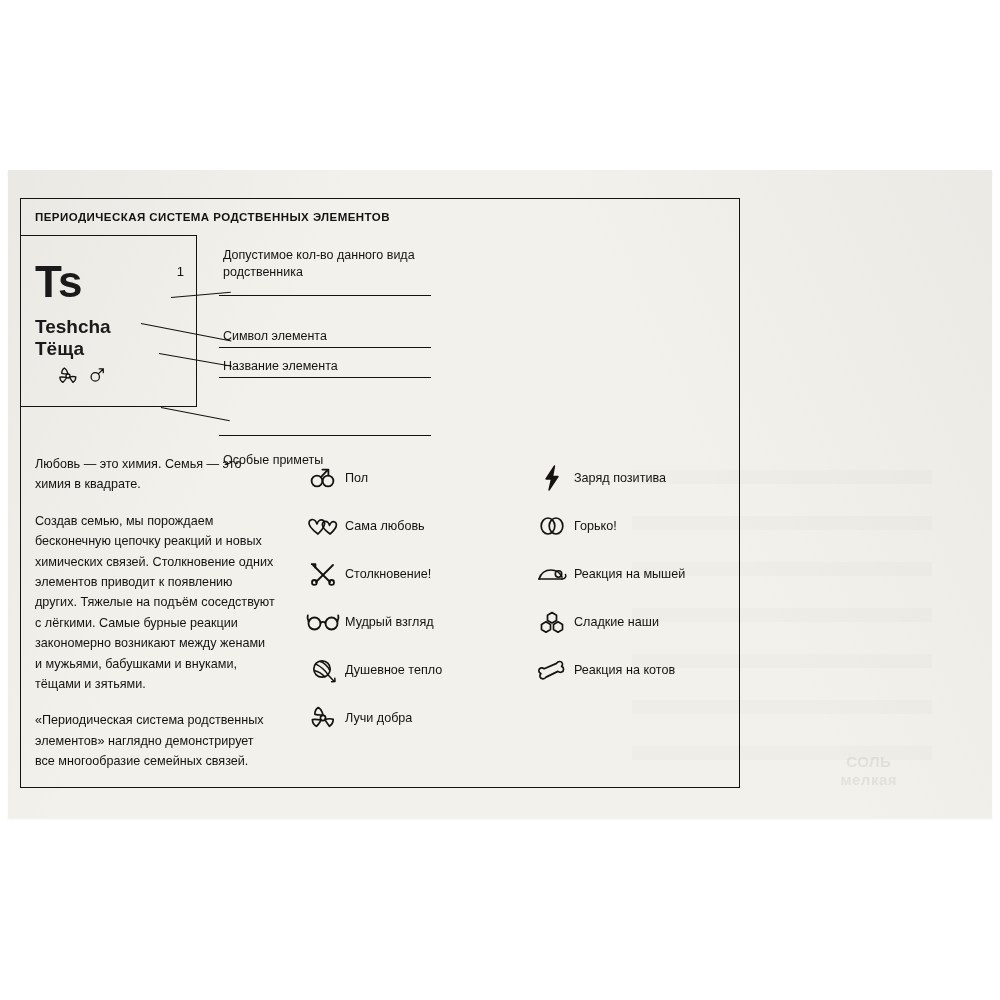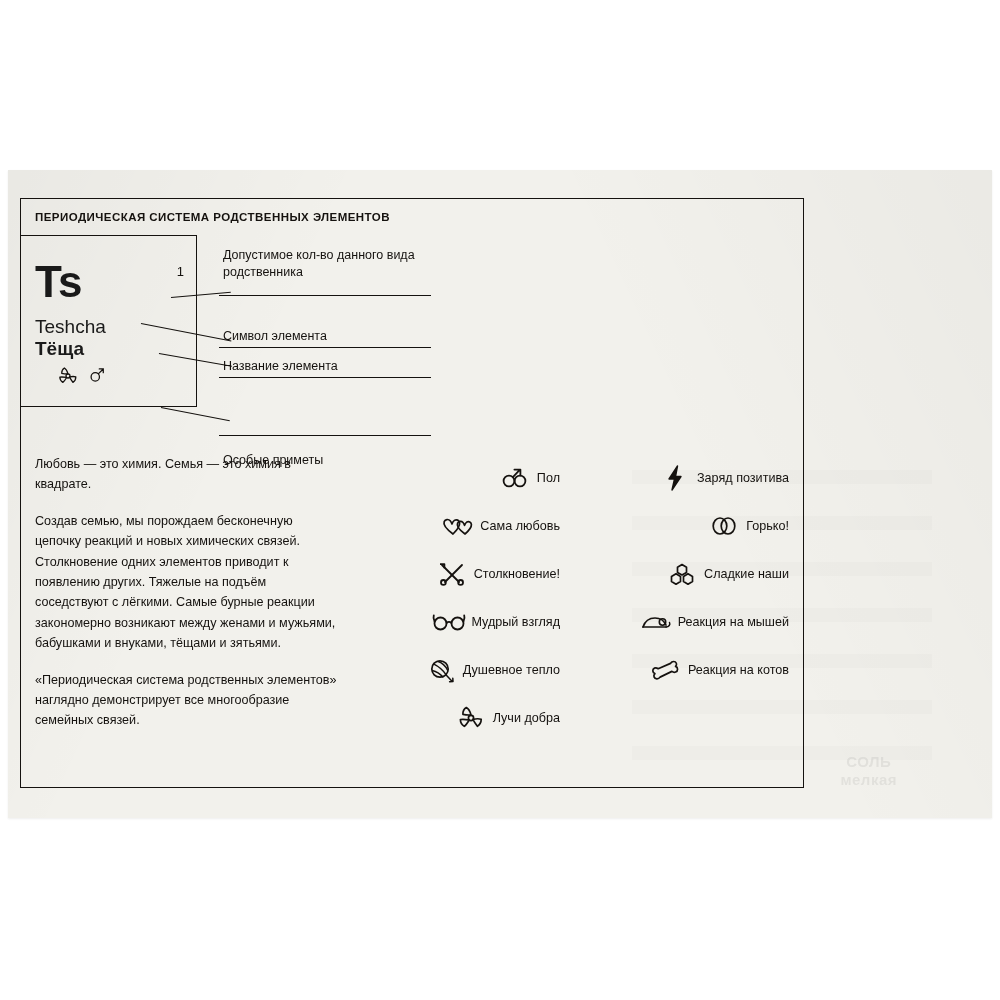--- a/index.html
+++ b/index.html
@@ -53,21 +53,21 @@
     text-align: center;
     line-height: 1.25;
     pointer-events: none;
   }
 
   
   .card {
     position: absolute;
     left: 12px;
     top: 28px;
-    width: 784px;
+    width: 720px;
     height: 590px;
     border: 1.5px solid #15120f;
     box-sizing: border-box;
     padding: 0;
   }
 
   .card-title {
     font-size: 11.5px;
     font-weight: bold;
     letter-spacing: 0.45px;
@@ -103,21 +103,21 @@
   }
   .element-symbol {
     font-size: 44px;
     font-weight: bold;
     line-height: 1;
     margin-top: 14px;
     letter-spacing: -0.5px;
   }
   .element-name-lat {
     font-size: 19px;
-    font-weight: normal;
+    font-weight: bold;
     margin-top: 12px;
     line-height: 1.15;
   }
   .element-name-ru {
     font-size: 19px;
     font-weight: bold;
     line-height: 1.15;
   }
   .element-marks {
     margin-top: 6px;
@@ -163,21 +163,20 @@
   .col-icons {
     display: flex;
     gap: 34px;
     margin-left: 26px;
   }
   .icon-col { width: 195px; }
   .icon-row {
     display: flex;
     align-items: center;
     height: 48px;
-    justify-content: flex-end;
   }
   .icon-slot {
     width: 44px;
     min-width: 44px;
     display: flex;
     align-items: center;
     justify-content: center;
   }
   .icon-label {
     font-size: 12.6px;
@@ -340,43 +339,43 @@
               <svg width="34" height="22" viewBox="0 0 34 22">
                 <ellipse cx="13" cy="11" rx="6.8" ry="8" fill="none" stroke="#15120f" stroke-width="1.7"></ellipse>
                 <ellipse cx="21" cy="11" rx="6.8" ry="8" fill="none" stroke="#15120f" stroke-width="1.7"></ellipse>
               </svg>
             </span>
             <span class="icon-label">Горько!</span>
           </div>
 
           <div class="icon-row">
             <span class="icon-slot">
-              <svg width="30" height="26" viewBox="0 0 30 26">
-                <path d="M15 3.5 L19.5 6.2 L19.5 11.4 L15 14 L10.5 11.4 L10.5 6.2 Z" fill="none" stroke="#15120f" stroke-width="1.7" stroke-linejoin="round"></path>
-                <path d="M9 12.8 L13.5 15.4 L13.5 20.6 L9 23.2 L4.5 20.6 L4.5 15.4 Z" fill="none" stroke="#15120f" stroke-width="1.7" stroke-linejoin="round"></path>
-                <path d="M21 12.8 L25.5 15.4 L25.5 20.6 L21 23.2 L16.5 20.6 L16.5 15.4 Z" fill="none" stroke="#15120f" stroke-width="1.7" stroke-linejoin="round"></path>
-              </svg>
-            </span>
-            <span class="icon-label">Сладкие наши</span>
-          </div>
-
-          <div class="icon-row">
-            <span class="icon-slot">
               <svg width="34" height="22" viewBox="0 0 34 22">
                 <path d="M4 16 C 6 10 11 7 16 7 C 21 7 25 9.5 27 14" fill="none" stroke="#15120f" stroke-width="1.7" stroke-linecap="round"></path>
                 <path d="M4 16 L27 16" stroke="#15120f" stroke-width="1.7" stroke-linecap="round" fill="none"></path>
                 <circle cx="23.5" cy="11" r="3.2" fill="none" stroke="#15120f" stroke-width="1.6"></circle>
                 <path d="M27 16 C 30 16 31.5 13.5 30.5 11.5" fill="none" stroke="#15120f" stroke-width="1.5" stroke-linecap="round"></path>
               </svg>
             </span>
             <span class="icon-label">Реакция на мышей</span>
           </div>
 
           <div class="icon-row">
             <span class="icon-slot">
+              <svg width="30" height="26" viewBox="0 0 30 26">
+                <path d="M15 3.5 L19.5 6.2 L19.5 11.4 L15 14 L10.5 11.4 L10.5 6.2 Z" fill="none" stroke="#15120f" stroke-width="1.7" stroke-linejoin="round"></path>
+                <path d="M9 12.8 L13.5 15.4 L13.5 20.6 L9 23.2 L4.5 20.6 L4.5 15.4 Z" fill="none" stroke="#15120f" stroke-width="1.7" stroke-linejoin="round"></path>
+                <path d="M21 12.8 L25.5 15.4 L25.5 20.6 L21 23.2 L16.5 20.6 L16.5 15.4 Z" fill="none" stroke="#15120f" stroke-width="1.7" stroke-linejoin="round"></path>
+              </svg>
+            </span>
+            <span class="icon-label">Сладкие наши</span>
+          </div>
+
+          <div class="icon-row">
+            <span class="icon-slot">
               <svg width="32" height="22" viewBox="0 0 32 22">
                 <path d="M8.5 6.2 C 6 4.2 3 5.2 3 8 C 3 9.4 3.9 10.4 4.9 10.8 C 4 11.6 3.4 12.7 3.8 14 C 4.6 16.6 8 16.9 9.8 14.7 L22 9.8 C 24.3 11.8 27.6 10.8 27.8 8 C 27.9 6.6 27 5.5 26 5.1 C 26.9 4.3 27.4 3.2 27 2 C 26.1 -0.5 22.8 -0.6 21.2 1.7 Z" fill="none" stroke="#15120f" stroke-width="1.7" stroke-linejoin="round" transform="translate(0,3) rotate(-4 16 11)"></path>
               </svg>
             </span>
             <span class="icon-label">Реакция на котов</span>
           </div>
         </div>
 
       </div>
     </div>

